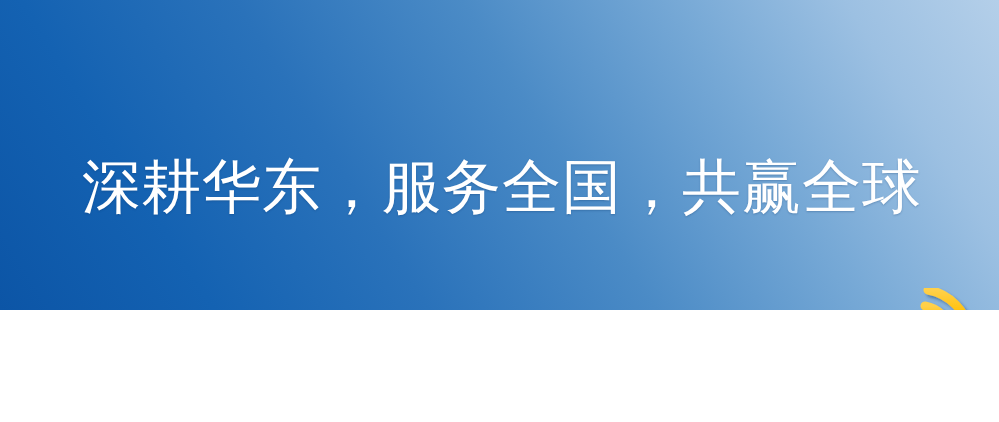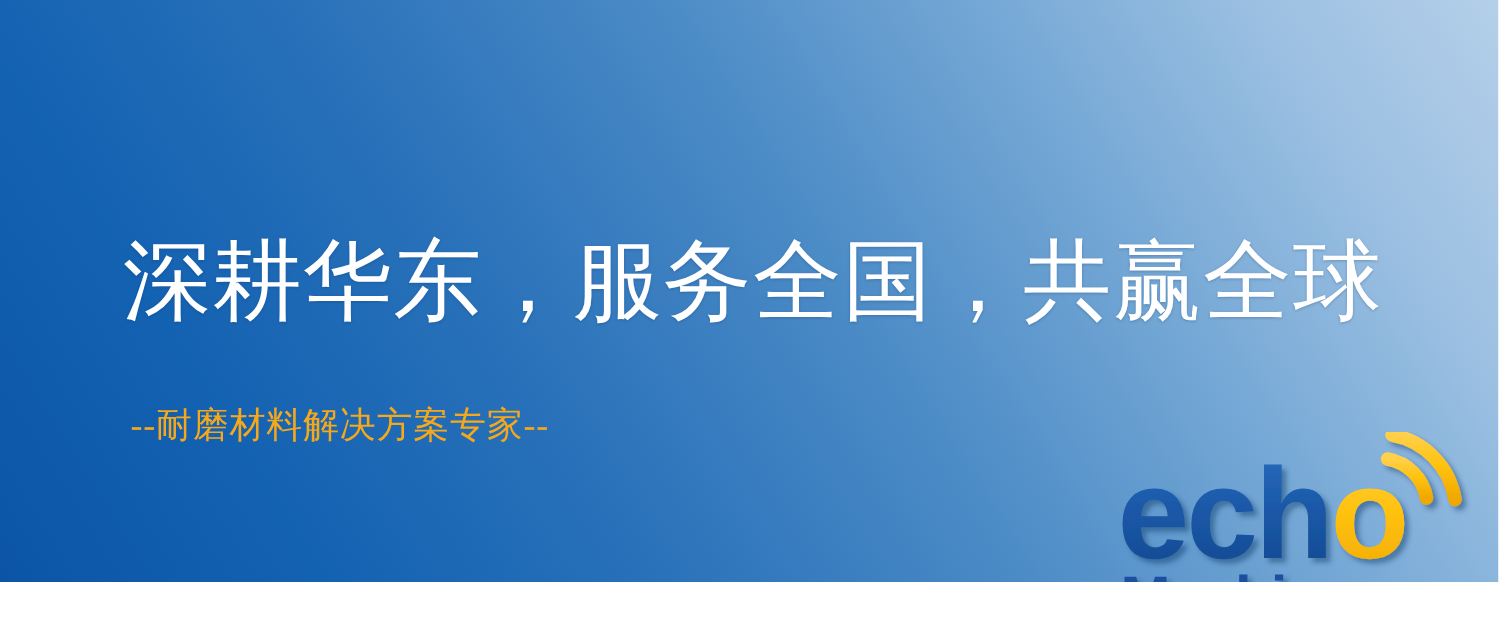--- a/index.html
+++ b/index.html
@@ -4,21 +4,21 @@
 <style>
   html, body {
     margin: 0;
     padding: 0;
     background: #ffffff;
   }
 
   #banner {
     position: relative;
     width: 999px;
-    height: 388px;
+    height: 310px;
     overflow: hidden;
     font-family: "Liberation Sans", sans-serif;
     
     background: linear-gradient(58deg,
         #0c55a6 0%,
         #1462b2 18%,
         #2a72ba 36%,
         #4b8bc6 55%,
         #77a9d6 73%,
         #9cc0e2 87%,
@@ -71,21 +71,20 @@
     height: 134px;
   }
 </style>
 </head>
 <body>
 
 <div id="banner">
 
   <h1 id="headline">深耕华东，服务全国，共赢全球</h1>
 
-  <p id="subtitle">--耐磨材料解决方案专家--</p>
 
   <div id="logo">
     <svg viewBox="0 0 254 134" xmlns="http://www.w3.org/2000/svg">
       <defs>
         <filter id="logoShadow" x="-25%" y="-25%" width="160%" height="160%">
           <feDropShadow dx="3" dy="3" stdDeviation="1.6" flood-color="#0b2d5c" flood-opacity="0.42"></feDropShadow>
         </filter>
         <linearGradient id="blueFace" x1="0" y1="0" x2="0" y2="1">
           <stop offset="0%" stop-color="#2a6fc0"></stop>
           <stop offset="45%" stop-color="#1b58a8"></stop>

